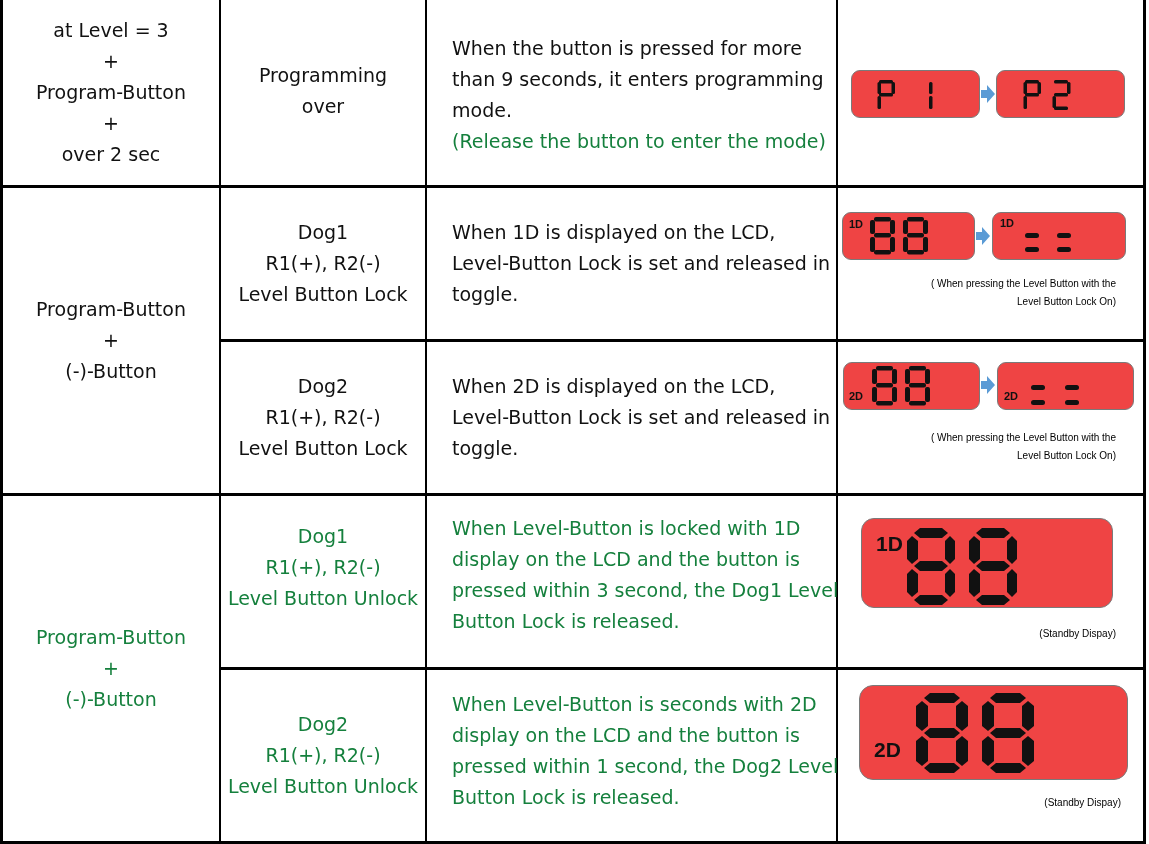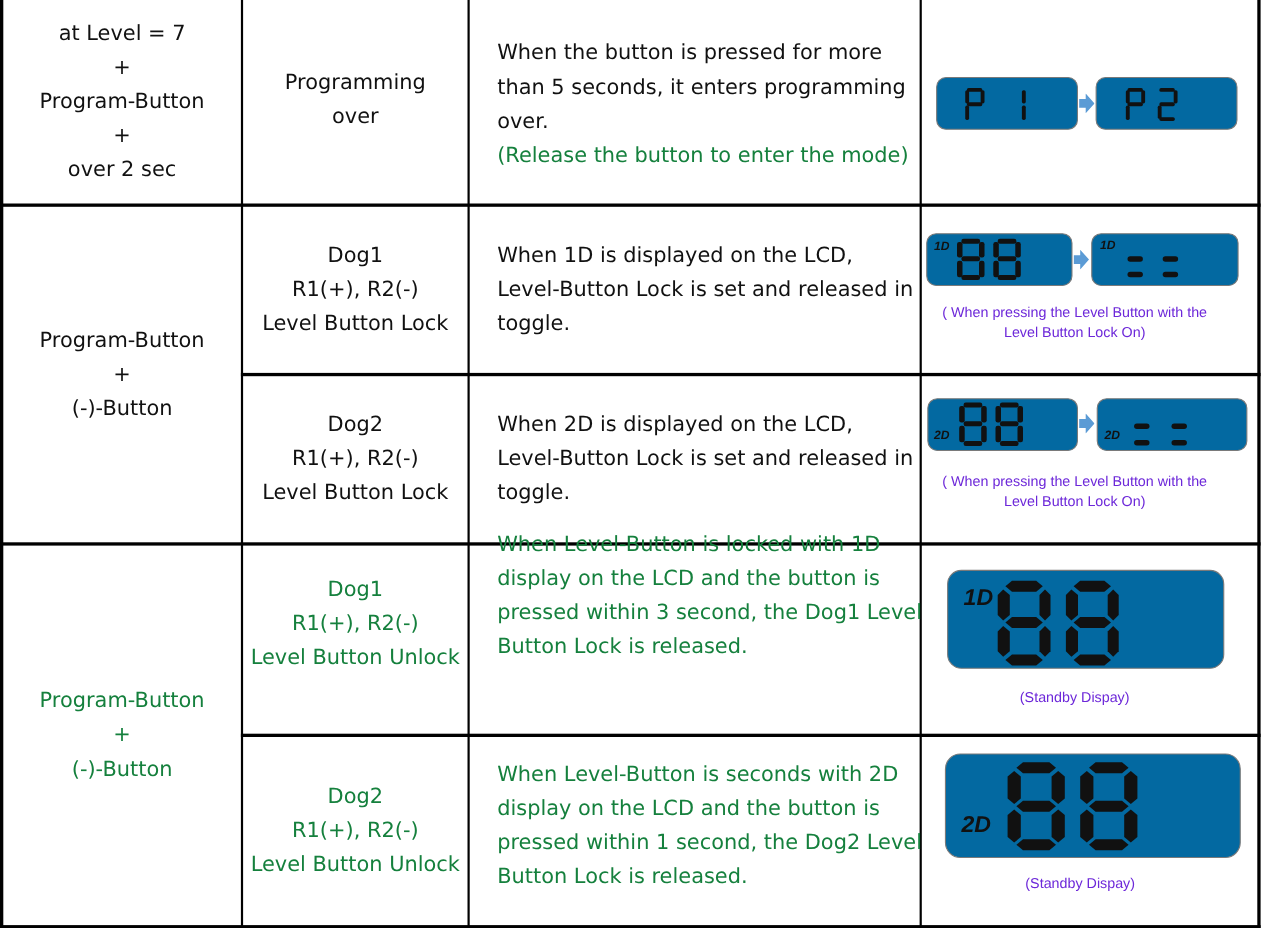--- a/index.html
+++ b/index.html
@@ -9,59 +9,59 @@
   .vline { position: absolute; top: 0; bottom: 0; width: 2px; background: #000; }
   .hline { position: absolute; height: 3px; background: #000; }
   .cell { position: absolute; display: flex; flex-direction: column;
           justify-content: center; align-items: center; text-align: center;
           font-size: 19px; line-height: 31px; }
   .cell.left-text { align-items: flex-start; text-align: left; padding-left: 25px; box-sizing: border-box; }
   .red { color: #15803d; }
   .line { display: block; white-space: nowrap; }
   .cell .desc-line { display: block; white-space: nowrap; }
   
-  .lcd { position: absolute; background: #0369a1; border: 1.5px solid #7a7a7a; border-radius: 9px; box-sizing: border-box; font-style: italic; }
+  .lcd { position: absolute; background: #ef4444; border: 1.5px solid #7a7a7a; border-radius: 9px; box-sizing: border-box; }
   .lcd-label { position: absolute; font-family: "Liberation Sans", sans-serif; font-weight: bold; color: #111; }
   .arrow { position: absolute; }
-  .caption { position: absolute; font-family: "Liberation Sans", sans-serif; font-size: 13px; line-height: 18px;
-             text-align: center; color: #6d28d9; }
+  .caption { position: absolute; font-family: "Liberation Sans", sans-serif; font-size: 10px; line-height: 18px;
+             text-align: right; color: #000000; }
   svg.seg { position: absolute; overflow: visible; }
 </style>
 </head>
 <body>
 
 <div class="tbl">
 
   <div class="vline" style="left:0;width:3px;"></div>
   <div class="vline" style="left:219px;"></div>
   <div class="vline" style="left:425px;"></div>
   <div class="vline" style="left:836px;"></div>
   <div class="vline" style="left:1143px;width:3px;"></div>
 
   <div class="hline" style="left:0;width:1146px;top:185px;"></div>
   <div class="hline" style="left:219px;width:927px;top:339px;"></div>
   <div class="hline" style="left:0;width:1146px;top:493px;"></div>
   <div class="hline" style="left:219px;width:927px;top:667px;"></div>
   <div class="hline" style="left:0;width:1146px;top:841px;"></div>
 
   <div class="cell" style="left:3px;top:0;width:216px;height:185px;">
-    <span class="line">at Level = 7</span>
+    <span class="line">at Level = 3</span>
     <span class="line">+</span>
     <span class="line">Program-Button</span>
     <span class="line">+</span>
     <span class="line">over 2 sec</span>
   </div>
   <div class="cell" style="left:221px;top:0;width:204px;height:185px;padding-bottom:4px;box-sizing:border-box;">
     <span class="line">Programming</span>
     <span class="line">over</span>
   </div>
   <div class="cell left-text" style="left:427px;top:0;width:409px;height:185px;padding-top:4px;">
     <span class="desc-line">When the button is pressed for more</span>
-    <span class="desc-line">than 5 seconds, it enters programming</span>
-    <span class="desc-line">over.</span>
+    <span class="desc-line">than 9 seconds, it enters programming</span>
+    <span class="desc-line">mode.</span>
     <span class="desc-line red">(Release the button to enter the mode)</span>
   </div>
 
   <div>
     <div class="lcd" style="left:851px;top:70px;width:129px;height:48px;">
       <svg class="seg" width="129" height="48" viewBox="0 0 129 48">
 
         <g fill="#111">
           <rect x="27" y="9" width="14" height="3.5" rx="1.5"></rect>
           <rect x="25.5" y="11" width="3.5" height="12" rx="1.5"></rect>
@@ -213,21 +213,21 @@
     <span class="line">Program-Button</span>
     <span class="line">+</span>
     <span class="line">(-)-Button</span>
   </div>
 
   <div class="cell red" style="left:221px;top:496px;width:204px;height:171px;padding-bottom:28px;box-sizing:border-box;">
     <span class="line">Dog1</span>
     <span class="line">R1(+), R2(-)</span>
     <span class="line">Level Button Unlock</span>
   </div>
-  <div class="cell left-text red" style="left:427px;top:479px;width:409px;height:126px;">
+  <div class="cell left-text red" style="left:427px;top:512px;width:409px;height:126px;">
     <span class="desc-line">When Level-Button is locked with 1D</span>
     <span class="desc-line">display on the LCD and the button is</span>
     <span class="desc-line">pressed within 3 second, the Dog1 Level</span>
     <span class="desc-line">Button Lock is released.</span>
   </div>
   <div>
     <div class="lcd" style="left:861px;top:518px;width:252px;height:90px;border-radius:13px;">
       <span class="lcd-label" style="left:14px;top:13px;font-size:21px;">1D</span>
       <svg class="seg" width="252" height="90" viewBox="0 0 252 90">
         <g fill="#111">

